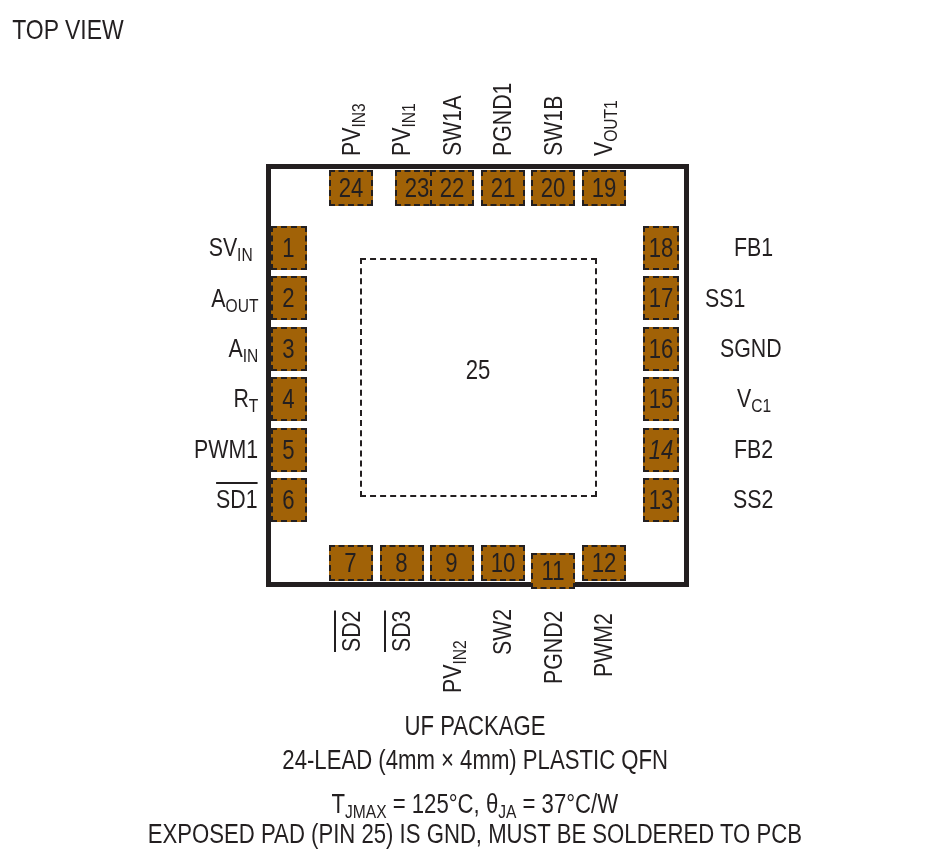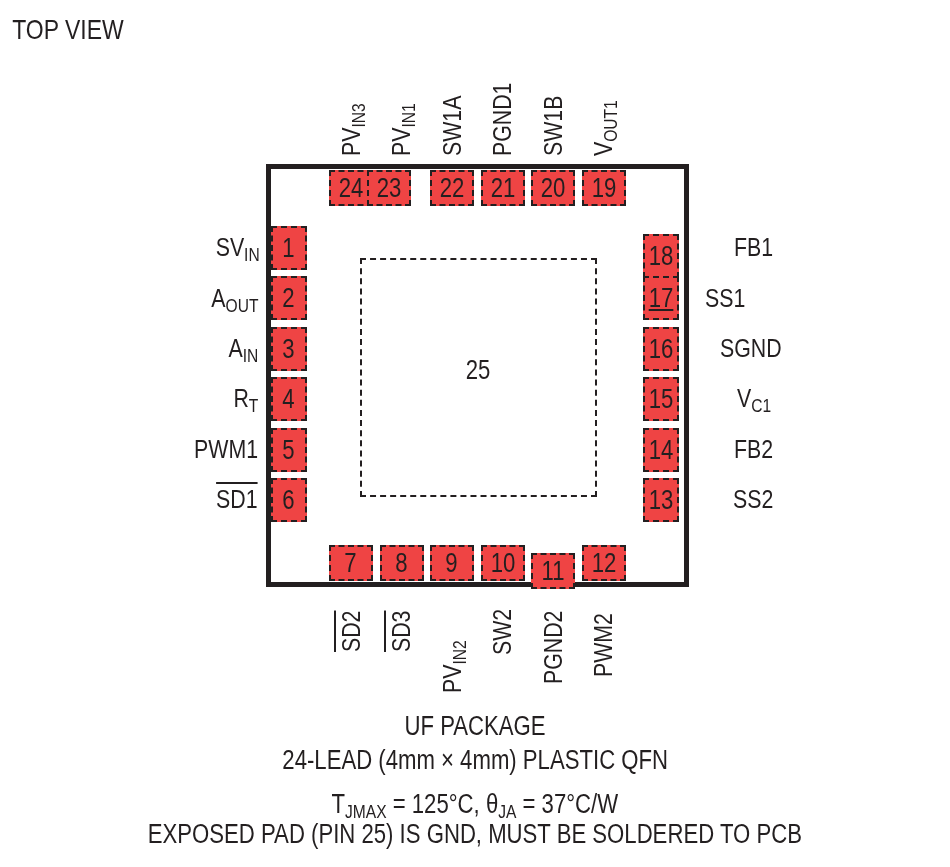--- a/index.html
+++ b/index.html
@@ -5,21 +5,21 @@
   html, body { margin:0; padding:0; background:#ffffff; }
   body { width:950px; height:867px; position:relative; overflow:hidden;
          font-family:"Liberation Sans", sans-serif; color:#231f20; }
   .cond { display:inline-block; transform:scaleX(0.82); transform-origin:center; white-space:nowrap; }
   .abs { position:absolute; }
   .title { left:0; width:950px; top:14px; text-align:left; font-size:28px; }
   .pkg { left:266px; top:164px; width:413px; height:413px; border:5px solid #231f20; }
   .epad { left:360px; top:258px; width:233px; height:235px; border:2px dashed #231f20; }
   .epad-num { left:360px; top:355px; width:237px; text-align:center; font-size:27px; }
   .pad { position:absolute; border:2px dashed #231f20; box-sizing:border-box;
-         display:flex; align-items:center; justify-content:center; font-size:27px; background:#ef4444; }
+         display:flex; align-items:center; justify-content:center; font-size:27px; background:#a16207; }
   .pad.top, .pad.bottom { width:44px; height:36px; }
   .pad.left, .pad.right { width:36px; height:44px; }
   .lbl-side { position:absolute; font-size:26px; white-space:nowrap; line-height:30px; }
   .lbl-left { text-align:right; width:120px; }
   .lbl-right { text-align:center; width:120px; }
   .lbl-v { position:absolute; font-size:26px; white-space:nowrap; line-height:30px;
            transform:rotate(-90deg); transform-origin:left top; }
   sub { font-size:19px; vertical-align:-5px; line-height:0; }
   .ovl { text-decoration:overline; }
   .caption { left:0; width:950px; text-align:center; font-size:27px; line-height:30px; }
@@ -29,21 +29,21 @@
 
 <div class="abs title"><span class="cond">TOP VIEW</span></div>
 
 <div class="abs pkg"></div>
 <div class="abs epad"></div>
 <div class="abs epad-num"><span class="cond">25</span></div>
 
 <div class="pad top" style="left:329px;top:170px;">
     <span class="cond">24</span>
   </div>
-<div class="pad top" style="left:367px;top:170px;align-items:flex-end;">
+<div class="pad top" style="left:395px;top:170px;align-items:flex-end;">
     <span class="cond">23</span>
   </div>
 <div class="pad top" style="left:430px;top:170px;">
     <span class="cond">22</span>
   </div>
 <div class="pad top" style="left:481px;top:170px;">
     <span class="cond">21</span>
   </div>
 <div class="pad top" style="left:531px;top:170px;">
     <span class="cond">20</span>
@@ -71,40 +71,40 @@
 <div class="pad left" style="left:271px;top:377px;">
     <span class="cond">4</span>
   </div>
 <div class="pad left" style="left:271px;top:428px;">
     <span class="cond">5</span>
   </div>
 <div class="pad left" style="left:271px;top:478px;">
     <span class="cond">6</span>
   </div>
 
-<div class="lbl-side lbl-left" style="left:140px;top:232px;"><span class="cond" style="transform-origin:right"><span>SV</span><sub>IN</sub></span></div>
+<div class="lbl-side lbl-left" style="left:133px;top:232px;"><span class="cond" style="transform-origin:right"><span>SV</span><sub>IN</sub></span></div>
 <div class="lbl-side lbl-left" style="left:138px;top:283px;"><span class="cond" style="transform-origin:right"><span>A</span><sub>OUT</sub></span></div>
 <div class="lbl-side lbl-left" style="left:138px;top:333px;"><span class="cond" style="transform-origin:right"><span>A</span><sub>IN</sub></span></div>
 <div class="lbl-side lbl-left" style="left:138px;top:383px;"><span class="cond" style="transform-origin:right"><span>R</span><sub>T</sub></span></div>
 <div class="lbl-side lbl-left" style="left:138px;top:434px;"><span class="cond" style="transform-origin:right"><span>PWM1</span></span></div>
 <div class="lbl-side lbl-left" style="left:138px;top:484px;"><span class="cond ovl" style="transform-origin:right"><span>SD1</span></span></div>
 
-<div class="pad right" style="left:643px;top:226px;margin-top:8px;">
+<div class="pad right" style="left:643px;top:226px;">
     <span class="cond">18</span>
   </div>
-<div class="pad right" style="left:643px;top:276px;text-decoration:underline;">
+<div class="pad right" style="left:643px;top:276px;">
     <span class="cond">17</span>
   </div>
 <div class="pad right" style="left:643px;top:327px;">
     <span class="cond">16</span>
   </div>
 <div class="pad right" style="left:643px;top:377px;">
     <span class="cond">15</span>
   </div>
-<div class="pad right" style="left:643px;top:428px;">
+<div class="pad right" style="left:643px;top:428px;font-style:italic;">
     <span class="cond">14</span>
   </div>
 <div class="pad right" style="left:643px;top:478px;">
     <span class="cond">13</span>
   </div>
 
 <div class="lbl-side lbl-right" style="left:698px;top:232px;"><span class="cond" style="transform-origin:left"><span>FB1</span></span></div>
 <div class="lbl-side lbl-right" style="left:670px;top:283px;"><span class="cond" style="transform-origin:left"><span>SS1</span></span></div>
 <div class="lbl-side lbl-right" style="left:698px;top:333px;"><span class="cond" style="transform-origin:left"><span>SGND</span></span></div>
 <div class="lbl-side lbl-right" style="left:698px;top:383px;"><span class="cond" style="transform-origin:left"><span>V</span><sub>C1</sub></span></div>

